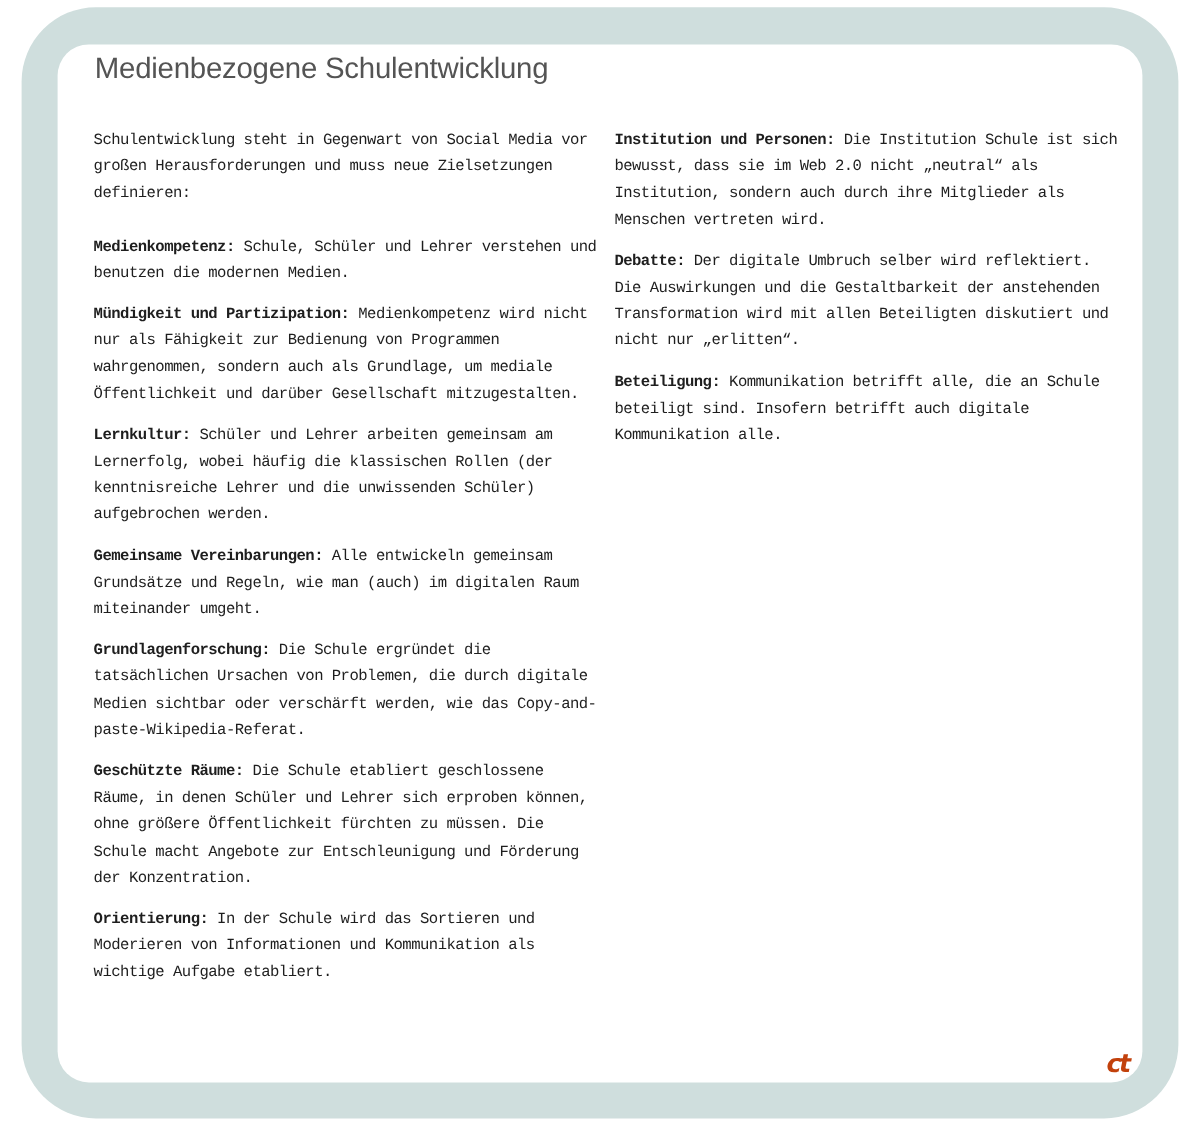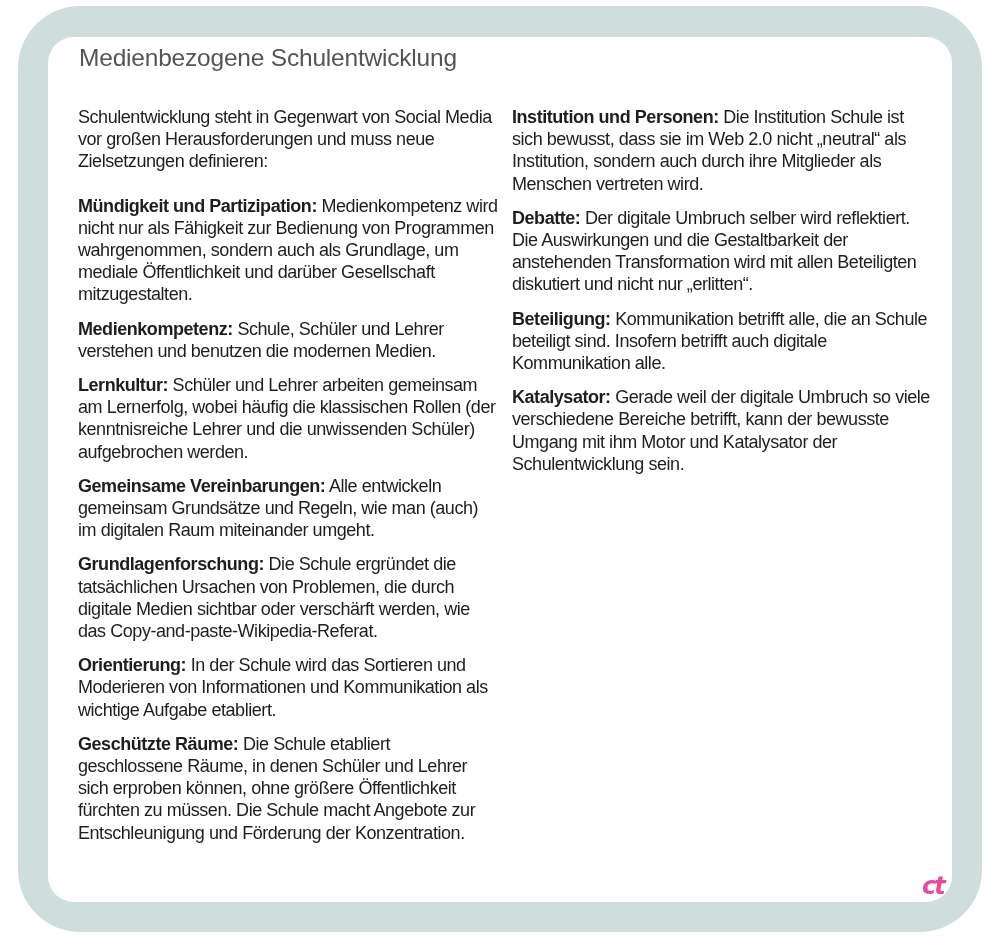--- a/index.html
+++ b/index.html
@@ -12,53 +12,52 @@
     position: absolute; left: 48px; top: 37px; width: 904px; height: 865px;
     background: #ffffff; border-radius: 26px;
   }
   .title {
     position: absolute; left: 78px; top: 43px; margin: 1px;
     font-family: "Liberation Sans", sans-serif; font-weight: normal;
     font-size: 24.5px; color: #545454; letter-spacing: -0.2px;
   }
   .col {
     position: absolute; top: 106px;
-    font-family: Liberation Sans, sans-serif; font-size: 18px;
+    font-family: Liberation Mono, monospace; font-size: 13px;
     line-height: 22.2px; color: #1e1e1e; letter-spacing: -0.45px;
   }
   .col.left { left: 78px; width: 420px; }
   .col.right { left: 512px; width: 420px; }
   .col p { margin: 0 0 12px 0; }
   .col p.intro { margin-bottom: 22px; }
   .col b { font-weight: bold; }
   .logo {
     position: absolute; left: 922px; top: 876px;
     font-family: "DejaVu Sans", sans-serif; font-weight: bold; font-style: italic;
-    font-size: 24px; color: #ec4899; letter-spacing: -2px; line-height: 20px;
+    font-size: 21px; color: #c2410c; letter-spacing: -2px; line-height: 20px;
   }
 </style>
 </head>
 <body>
 
 <div class="frame"></div>
 <div class="card"></div>
 
 <h1 class="title">Medienbezogene Schulentwicklung</h1>
 
 <div class="col left">
   <p class="intro">Schulentwicklung steht in Gegenwart von Social Media vor großen Herausforderungen und muss neue Zielsetzungen definieren:</p>
+  <p><b>Medienkompetenz:</b><span> Schule, Schüler und Lehrer verstehen und benutzen die modernen Medien.</span></p>
   <p><b>Mündigkeit und Partizipation:</b><span> Medienkompetenz wird nicht nur als Fähigkeit zur Bedienung von Programmen wahrgenommen, sondern auch als Grundlage, um mediale Öffentlichkeit und darüber Gesellschaft mitzugestalten.</span></p>
-  <p><b>Medienkompetenz:</b><span> Schule, Schüler und Lehrer verstehen und benutzen die modernen Medien.</span></p>
   <p><b>Lernkultur:</b><span> Schüler und Lehrer arbeiten gemeinsam am Lernerfolg, wobei häufig die klassischen Rollen (der kenntnisreiche Lehrer und die unwissenden Schüler) aufgebrochen werden.</span></p>
   <p><b>Gemeinsame Vereinbarungen:</b><span> Alle entwickeln gemeinsam Grundsätze und Regeln, wie man (auch) im digitalen Raum miteinander umgeht.</span></p>
   <p><b>Grundlagenforschung:</b><span> Die Schule ergründet die tatsächlichen Ursachen von Problemen, die durch digitale Medien sichtbar oder verschärft werden, wie das Copy-and-paste-Wikipedia-Referat.</span></p>
+  <p><b>Geschützte Räume:</b><span> Die Schule etabliert geschlossene Räume, in denen Schüler und Lehrer sich erproben können, ohne größere Öffentlichkeit fürchten zu müssen. Die Schule macht Angebote zur Entschleunigung und Förderung der Konzentration.</span></p>
   <p><b>Orientierung:</b><span> In der Schule wird das Sortieren und Moderieren von Informationen und Kommunikation als wichtige Aufgabe etabliert.</span></p>
-  <p><b>Geschützte Räume:</b><span> Die Schule etabliert geschlossene Räume, in denen Schüler und Lehrer sich erproben können, ohne größere Öffentlichkeit fürchten zu müssen. Die Schule macht Angebote zur Entschleunigung und Förderung der Konzentration.</span></p>
 </div>
 
 <div class="col right">
   <p><b>Institution und Personen:</b><span> Die Institution Schule ist sich bewusst, dass sie im Web 2.0 nicht „neutral“ als Institution, sondern auch durch ihre Mitglieder als Menschen vertreten wird.</span></p>
   <p><b>Debatte:</b><span> Der digitale Umbruch selber wird reflektiert. Die Auswirkungen und die Gestaltbarkeit der anstehenden Transformation wird mit allen Beteiligten diskutiert und nicht nur „erlitten“.</span></p>
   <p><b>Beteiligung:</b><span> Kommunikation betrifft alle, die an Schule beteiligt sind. Insofern betrifft auch digitale Kommunikation alle.</span></p>
-  <p><b>Katalysator:</b><span> Gerade weil der digitale Umbruch so viele verschiedene Bereiche betrifft, kann der bewusste Umgang mit ihm Motor und Katalysator der Schulentwicklung sein.</span></p>
 </div>
 
 <div class="logo">ct</div>
 
 </body></html>

